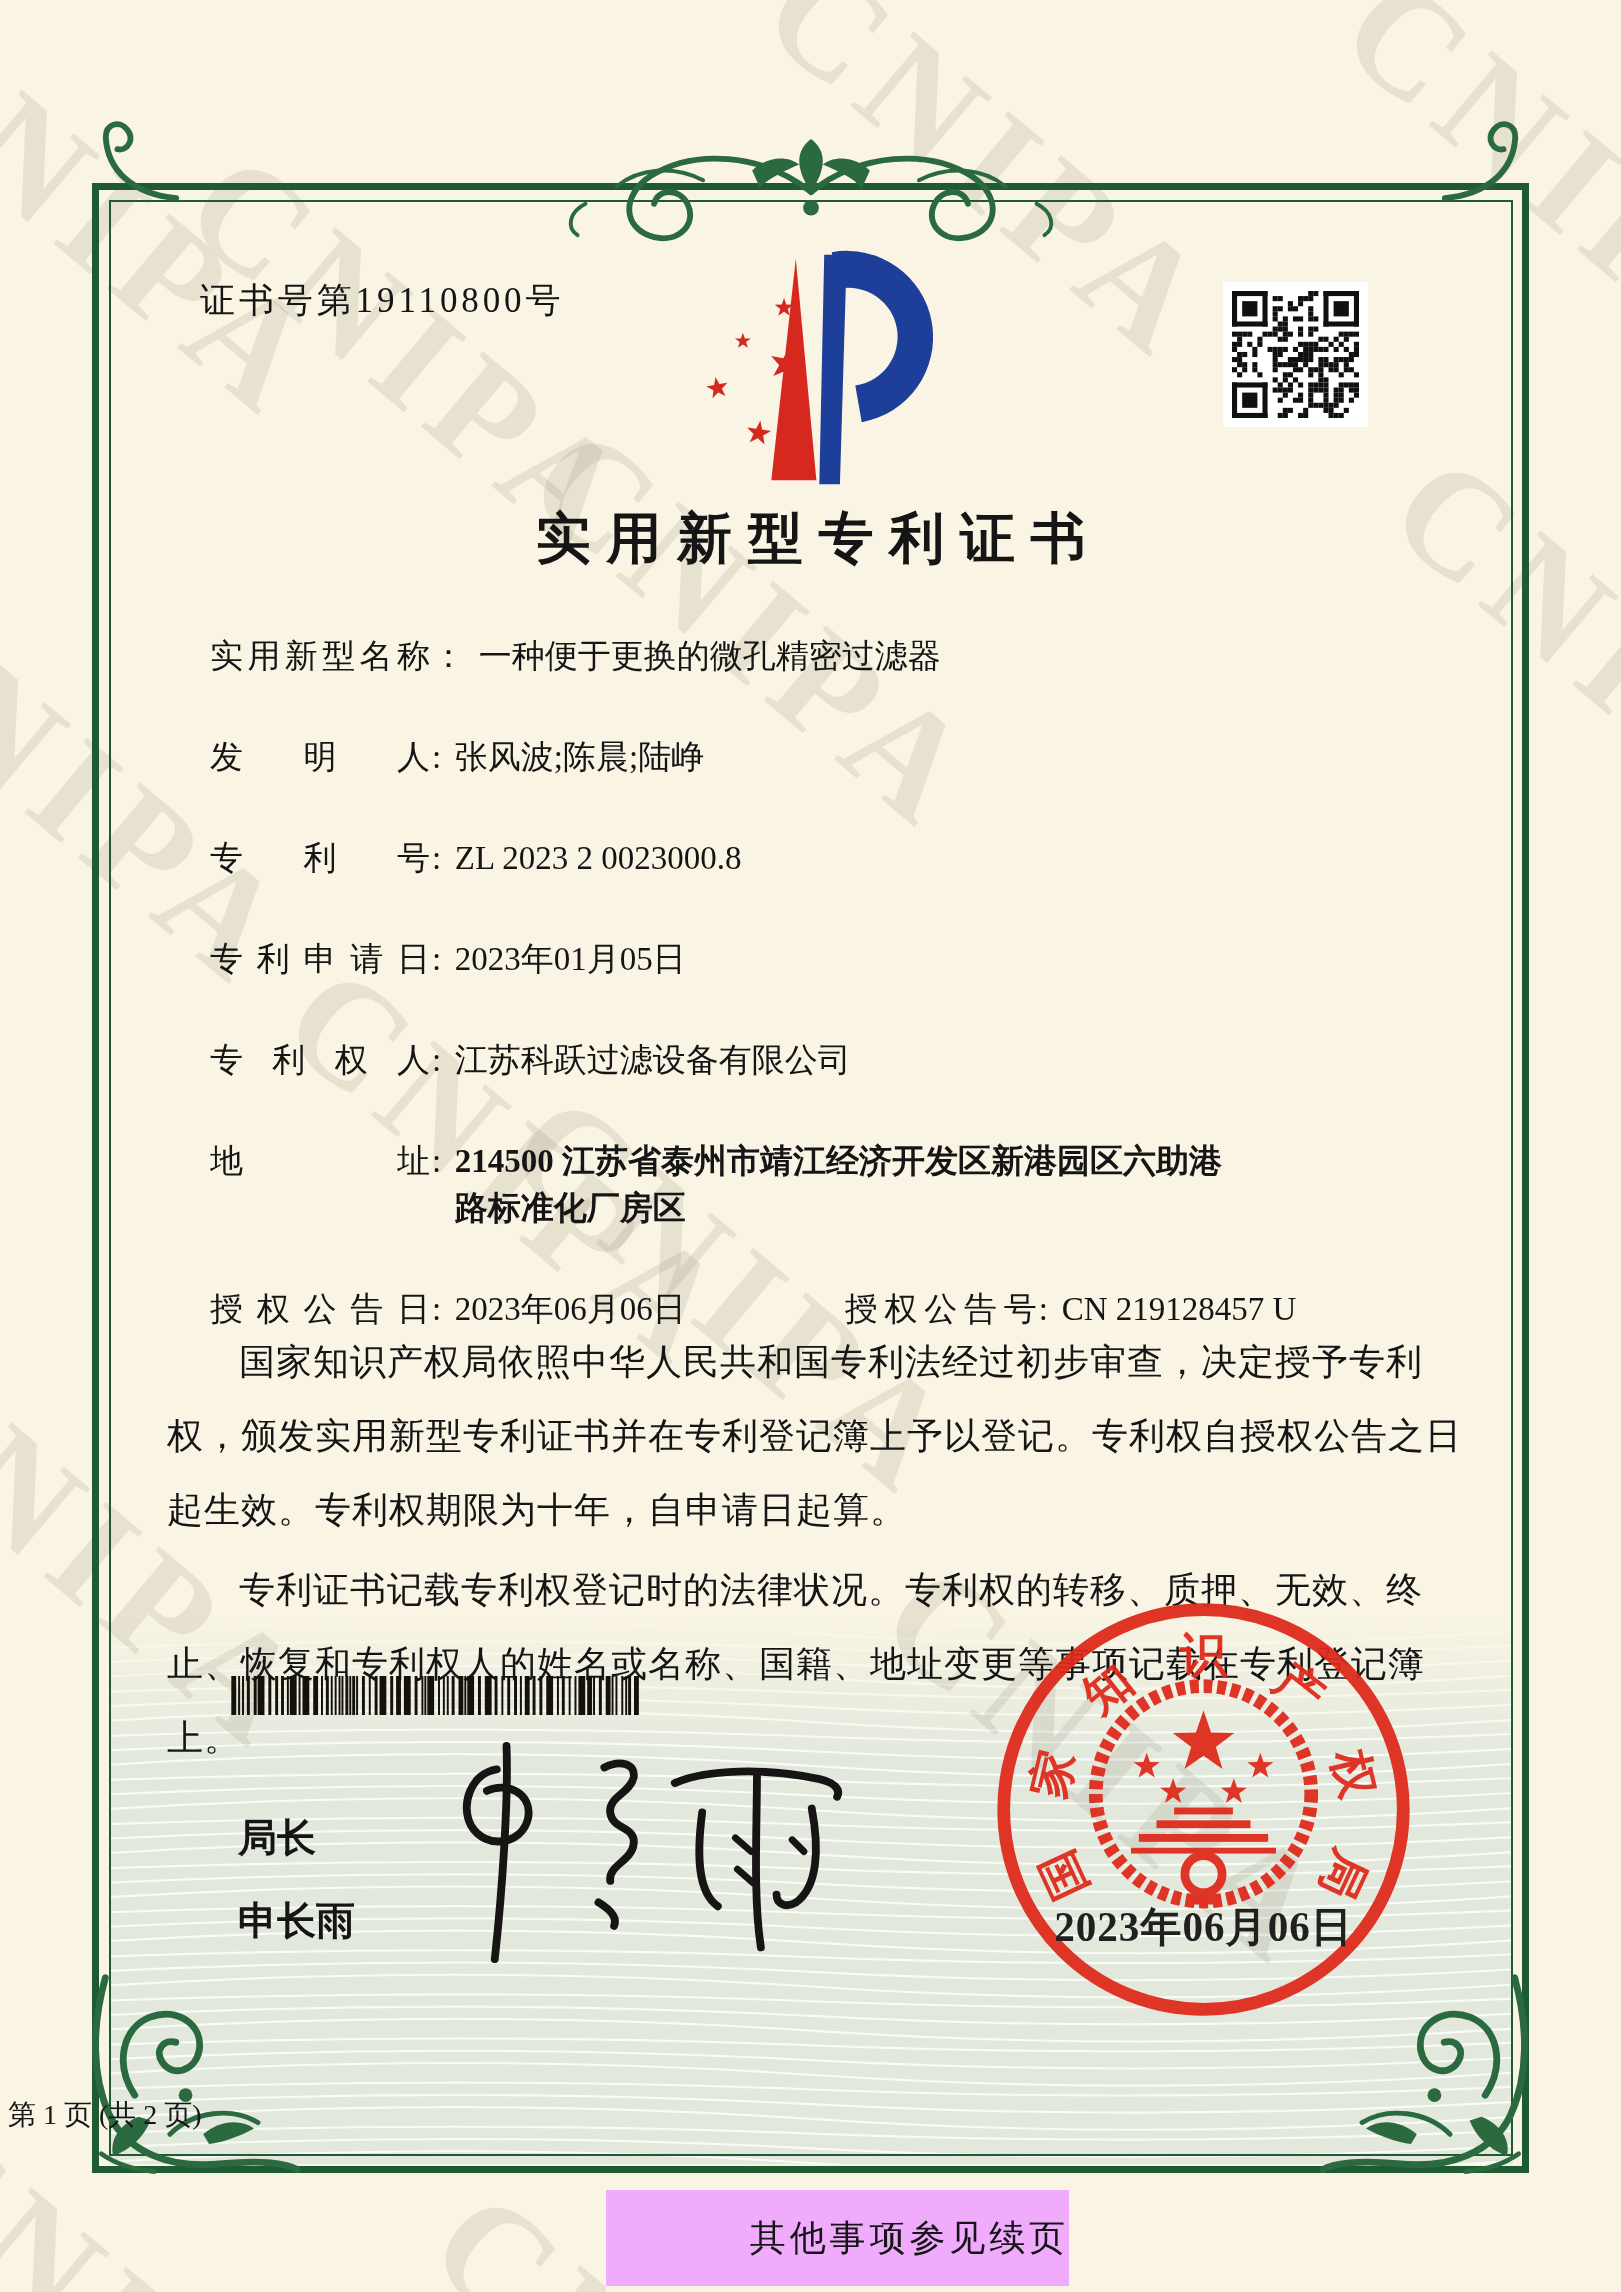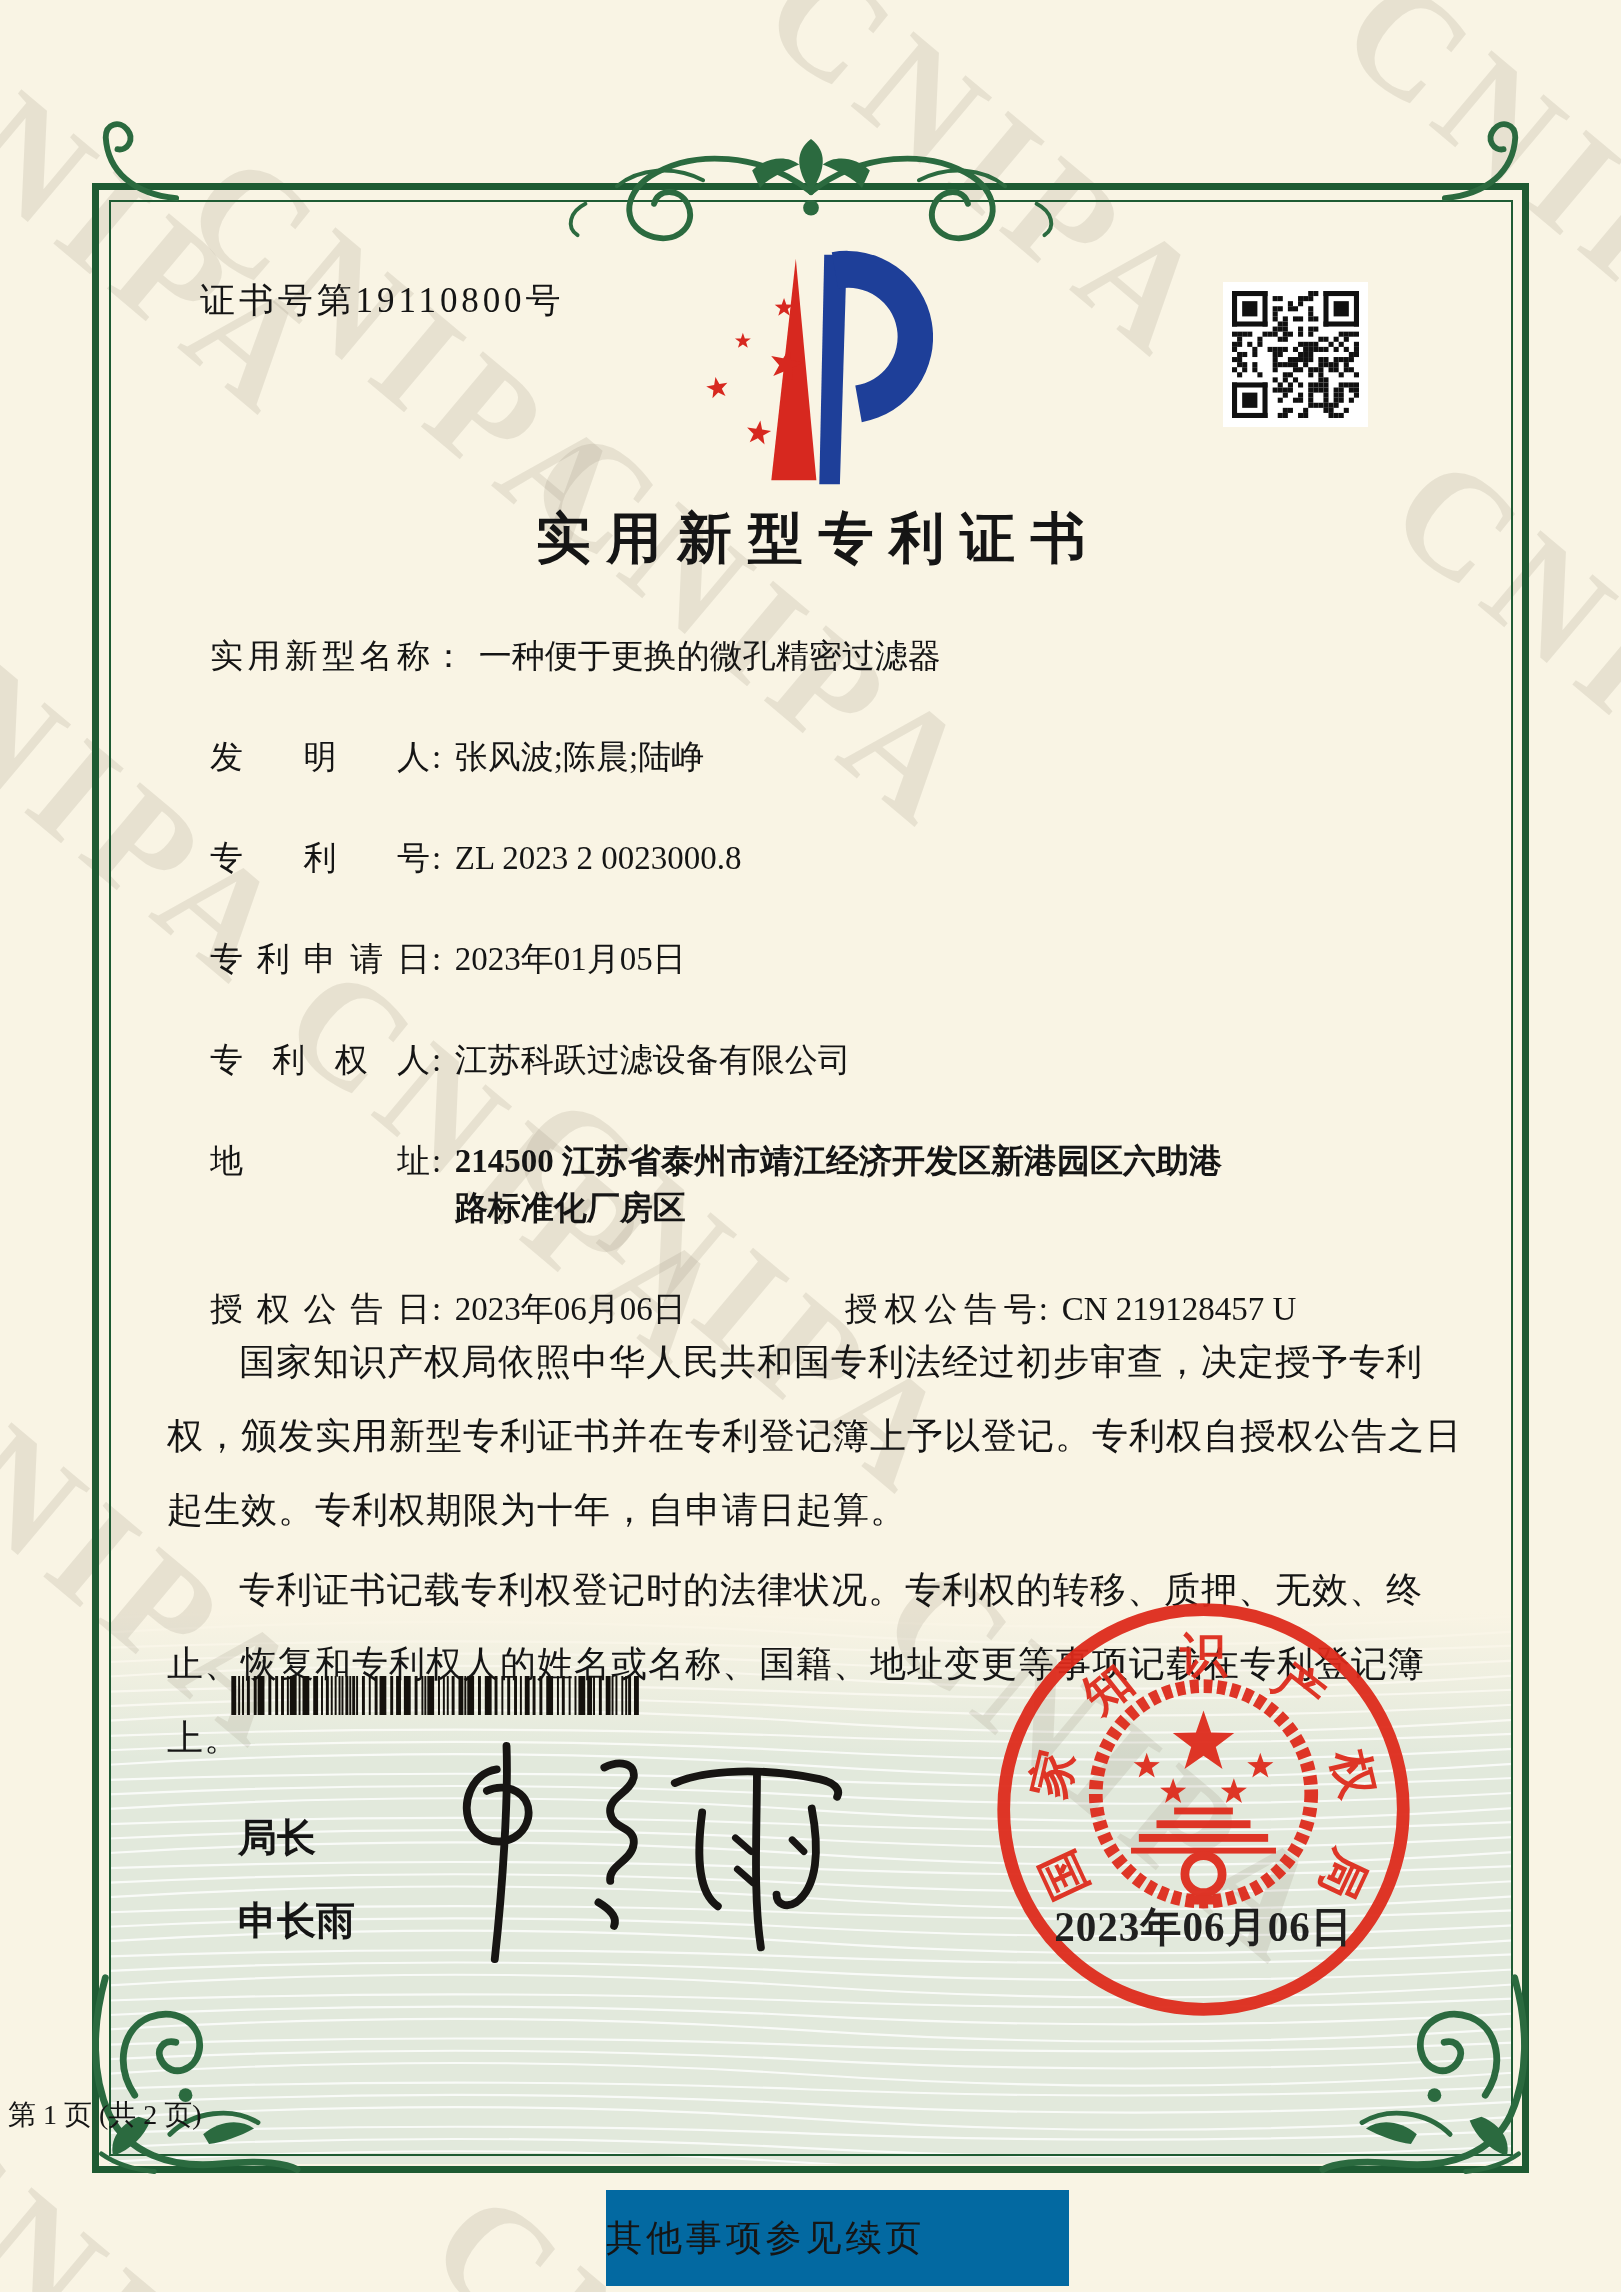--- a/index.html
+++ b/index.html
@@ -46,22 +46,22 @@
     font-size:36px;line-height:74px;letter-spacing:1px;}
   .body-text p{margin:0 0 5.9px 0;text-indent:2em;}
   
   .barcode{position:absolute;left:230px;top:1676px;z-index:5;}
   .signer{position:absolute;left:238px;top:1811px;z-index:5;
     font-family:Liberation Sans, sans-serif;font-weight:700;font-size:39px;}
   .signer div{margin-bottom:29px;}
   .signature{position:absolute;left:412px;top:1740px;z-index:5;}
   .seal{position:absolute;left:990px;top:1596px;z-index:6;opacity:0.94;}
   .page-info{position:absolute;left:8px;top:2096px;width:100%;font-size:28px;z-index:5;}
-  .note-box{position:absolute;left:606px;top:2190px;width:463px;height:96px;background:#0369a1;
-    z-index:5;text-align:left;line-height:96px;font-size:36px;letter-spacing:3.9px;}
+  .note-box{position:absolute;left:606px;top:2190px;width:463px;height:96px;background:#f0abfc;
+    z-index:5;text-align:right;line-height:96px;font-size:36px;letter-spacing:3.9px;}
 </style>
 </head>
 <body>
 
 <div class="page">
 
   <div id="wm-layer">
       <span class="watermark" style="left: -49px; top: -19.6px; font-size: 149px;">CNIPA</span>
       <span class="watermark" style="left: 265px; top: 118px; font-size: 149px;">CNIPA</span>
       <span class="watermark" style="left: 843px; top: -78px; font-size: 149px;">CNIPA</span>

